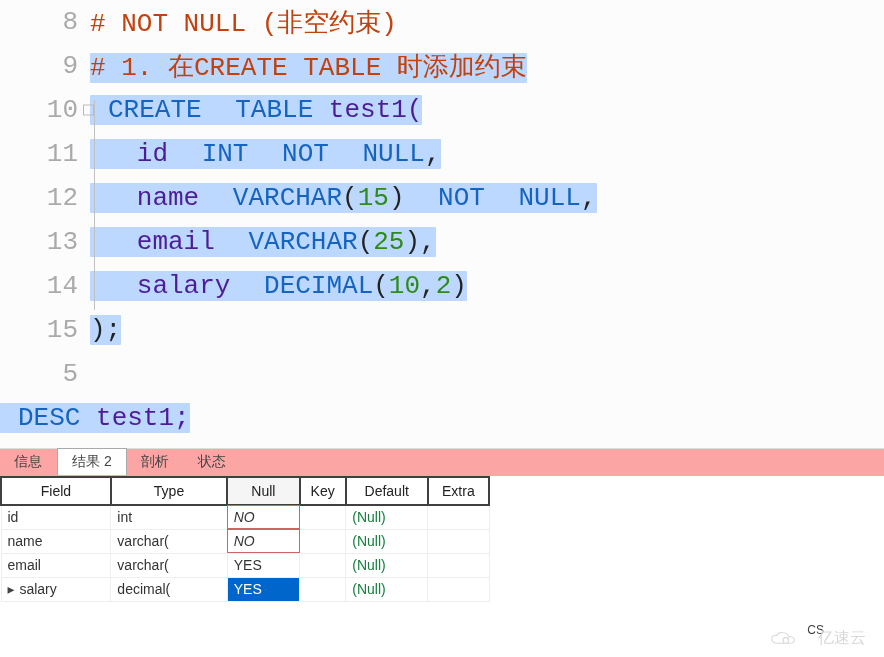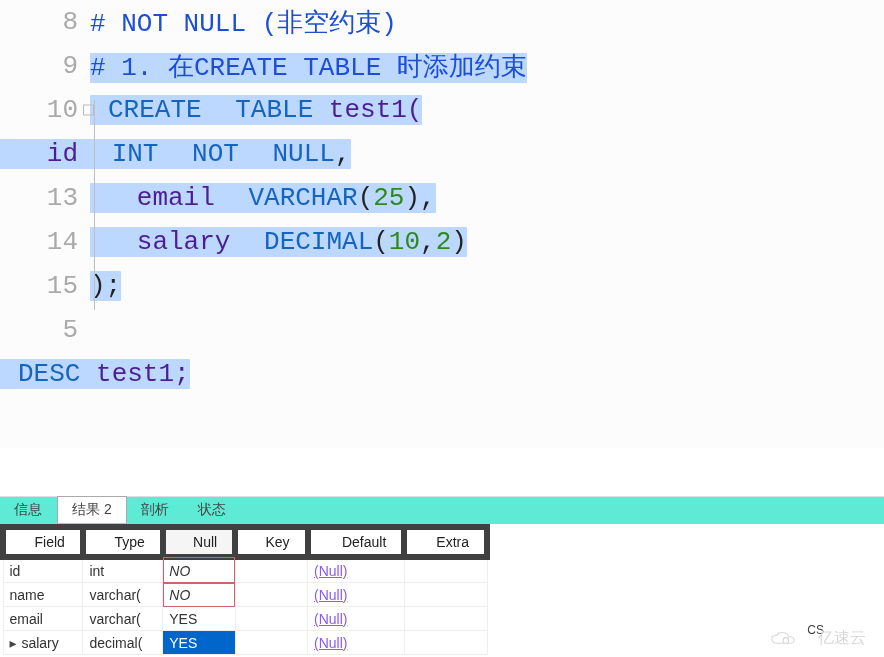--- a/index.html
+++ b/index.html
@@ -4,52 +4,53 @@
   <style>
     * { margin:0; padding:0; box-sizing:border-box; }
     html,body { width:884px; height:657px; font-family:Consolas,"Courier New",monospace; overflow:hidden; background:#fff; }
     .editor { width:884px; height:448px; background:#fcfcfc; position:relative; overflow:hidden; }
     .code-line { display:flex; align-items:center; height:44px; font-size:26px; white-space:pre; }
     .gutter { width:90px; min-width:90px; text-align:right; color:#aaaaaa; padding-right:12px; user-select:none; }
     .gutter.fold { position:relative; }
     .gutter.fold::after { content:''; position:absolute; right:-4px; top:50%; width:9px; height:9px; border:1px solid #bbb; transform:translateY(-50%); }
     .code { flex:1; }
     .sel { background:#bcd8ff; border-radius:1px; }
-    .comment { color:#1d4ed8;margin-top:39px; }
+    .comment { color:#c2410c;margin-top:39px; }
     .kw { color:#1565c0; font-weight:500;padding-left:18px; }
     .ident { color:#4c1d95; }
     .num { color:#2e8b1a; }
     .punct { color:#222222; }
     .fold-line { position:absolute; left:94px; top:100px; width:0; height:210px; border-left:1px solid #c0c0c0; }
-    .tabs { display:flex; width:884px; height:28px; border-top:1px solid #ddd; font-family:"Microsoft YaHei",Arial,sans-serif; font-size:14px; background:#5eead4;margin-top:48px; }
+    .tabs { display:flex; width:884px; height:28px; border-top:1px solid #ddd; font-family:"Microsoft YaHei",Arial,sans-serif; font-size:14px; background:#fca5a5; }
     .tab { padding:4px 14px 4px 14px; color:#444; border-right:1px solid transparent; cursor:pointer; }
     .tab.active { background:#fff; border-top:1px solid #aaa; border-left:1px solid #aaa; border-right:1px solid #aaa; position:relative; top:-1px; }
     .results { width:884px; font-family:Arial,sans-serif; font-size:14px; color:#333; }
     .results table { border-collapse:collapse; width:490px; }
-    .results th { text-align:right; font-weight:normal; padding:4px 15px; border:6px solid #404040; color:#222; height:28px; }
+    .results th { text-align:center; font-weight:normal; padding:4px 0; border:2px solid #404040; color:#222; height:28px; }
     .results td { padding:3px 6px; border:1px solid #eee; height:24px; }
     .null-col th:nth-child(3){ background:#f5f5f5; }
-    .null-val { color:#8b5cf6;text-decoration:underline; }
+    .null-val { color:#15803d; }
     .sel-cell { background:#0066cc; color:#fff; }
     .red-box { outline:1px solid #cc6666; outline-offset:-1px;font-style:italic; }
     .row-ind { display:inline-block; width:8px; color:#444; }
     .watermark { position:absolute; right:18px; bottom:8px; font-family:Arial,sans-serif; font-size:16px; color:#d8d8d8; display:flex; align-items:center; gap:21px; pointer-events:none; }
     .watermark svg { width:28px; height:18px; }
     .cs-mark { position:absolute; right:60px; bottom:20px; font-size:12px; color:#404040; font-family:Arial,sans-serif; }
   </style>
 </head>
 <body>
 
 <div class="editor">
   <div class="fold-line"></div>
   <div id="code-body">
       <div class="code-line"><div class="gutter">8</div><div class="code"><span><span class="comment"># NOT NULL (非空约束)</span></span></div></div>
       <div class="code-line"><div class="gutter">9</div><div class="code"><span class="sel"><span class="comment"># 1. 在CREATE TABLE 时添加约束</span></span></div></div>
       <div class="code-line"><div class="gutter fold">10</div><div class="code"><span class="sel"><span class="kw">CREATE</span><span class="ident"> </span><span class="kw">TABLE</span><span class="ident"> test1(</span></span></div></div>
-      <div class="code-line"><div class="code"><span class="sel"><span class="ident">   id </span><span class="kw">INT</span><span class="ident"> </span><span class="kw">NOT</span><span class="ident"> </span><span class="kw">NULL</span><span class="punct">,</span></span></div></div>
+      <div class="code-line"><div class="gutter">11</div><div class="code"><span class="sel"><span class="ident">   id </span><span class="kw">INT</span><span class="ident"> </span><span class="kw">NOT</span><span class="ident"> </span><span class="kw">NULL</span><span class="punct">,</span></span></div></div>
+      <div class="code-line"><div class="gutter">12</div><div class="code"><span class="sel"><span class="ident">   name </span><span class="kw">VARCHAR</span><span class="punct">(</span><span class="num">15</span><span class="punct">) </span><span class="kw">NOT</span><span class="ident"> </span><span class="kw">NULL</span><span class="punct">,</span></span></div></div>
       <div class="code-line"><div class="gutter">13</div><div class="code"><span class="sel"><span class="ident">   email </span><span class="kw">VARCHAR</span><span class="punct">(</span><span class="num">25</span><span class="punct">),</span></span></div></div>
       <div class="code-line"><div class="gutter">14</div><div class="code"><span class="sel"><span class="ident">   salary </span><span class="kw">DECIMAL</span><span class="punct">(</span><span class="num">10</span><span class="punct">,</span><span class="num">2</span><span class="punct">)</span></span></div></div>
       <div class="code-line"><div class="gutter">15</div><div class="code"><span class="sel"><span class="punct">);</span></span></div></div>
       <div class="code-line"><div class="gutter">5</div><div class="code"><span><span class="ident"></span></span></div></div>
       <div class="code-line"><div class="code"><span class="sel"><span class="kw">DESC</span><span class="ident"> test1;</span></span></div></div>
     </div>
 </div>
 
 <div class="tabs" id="tabs-row">
     <div class="tab">信息</div>

